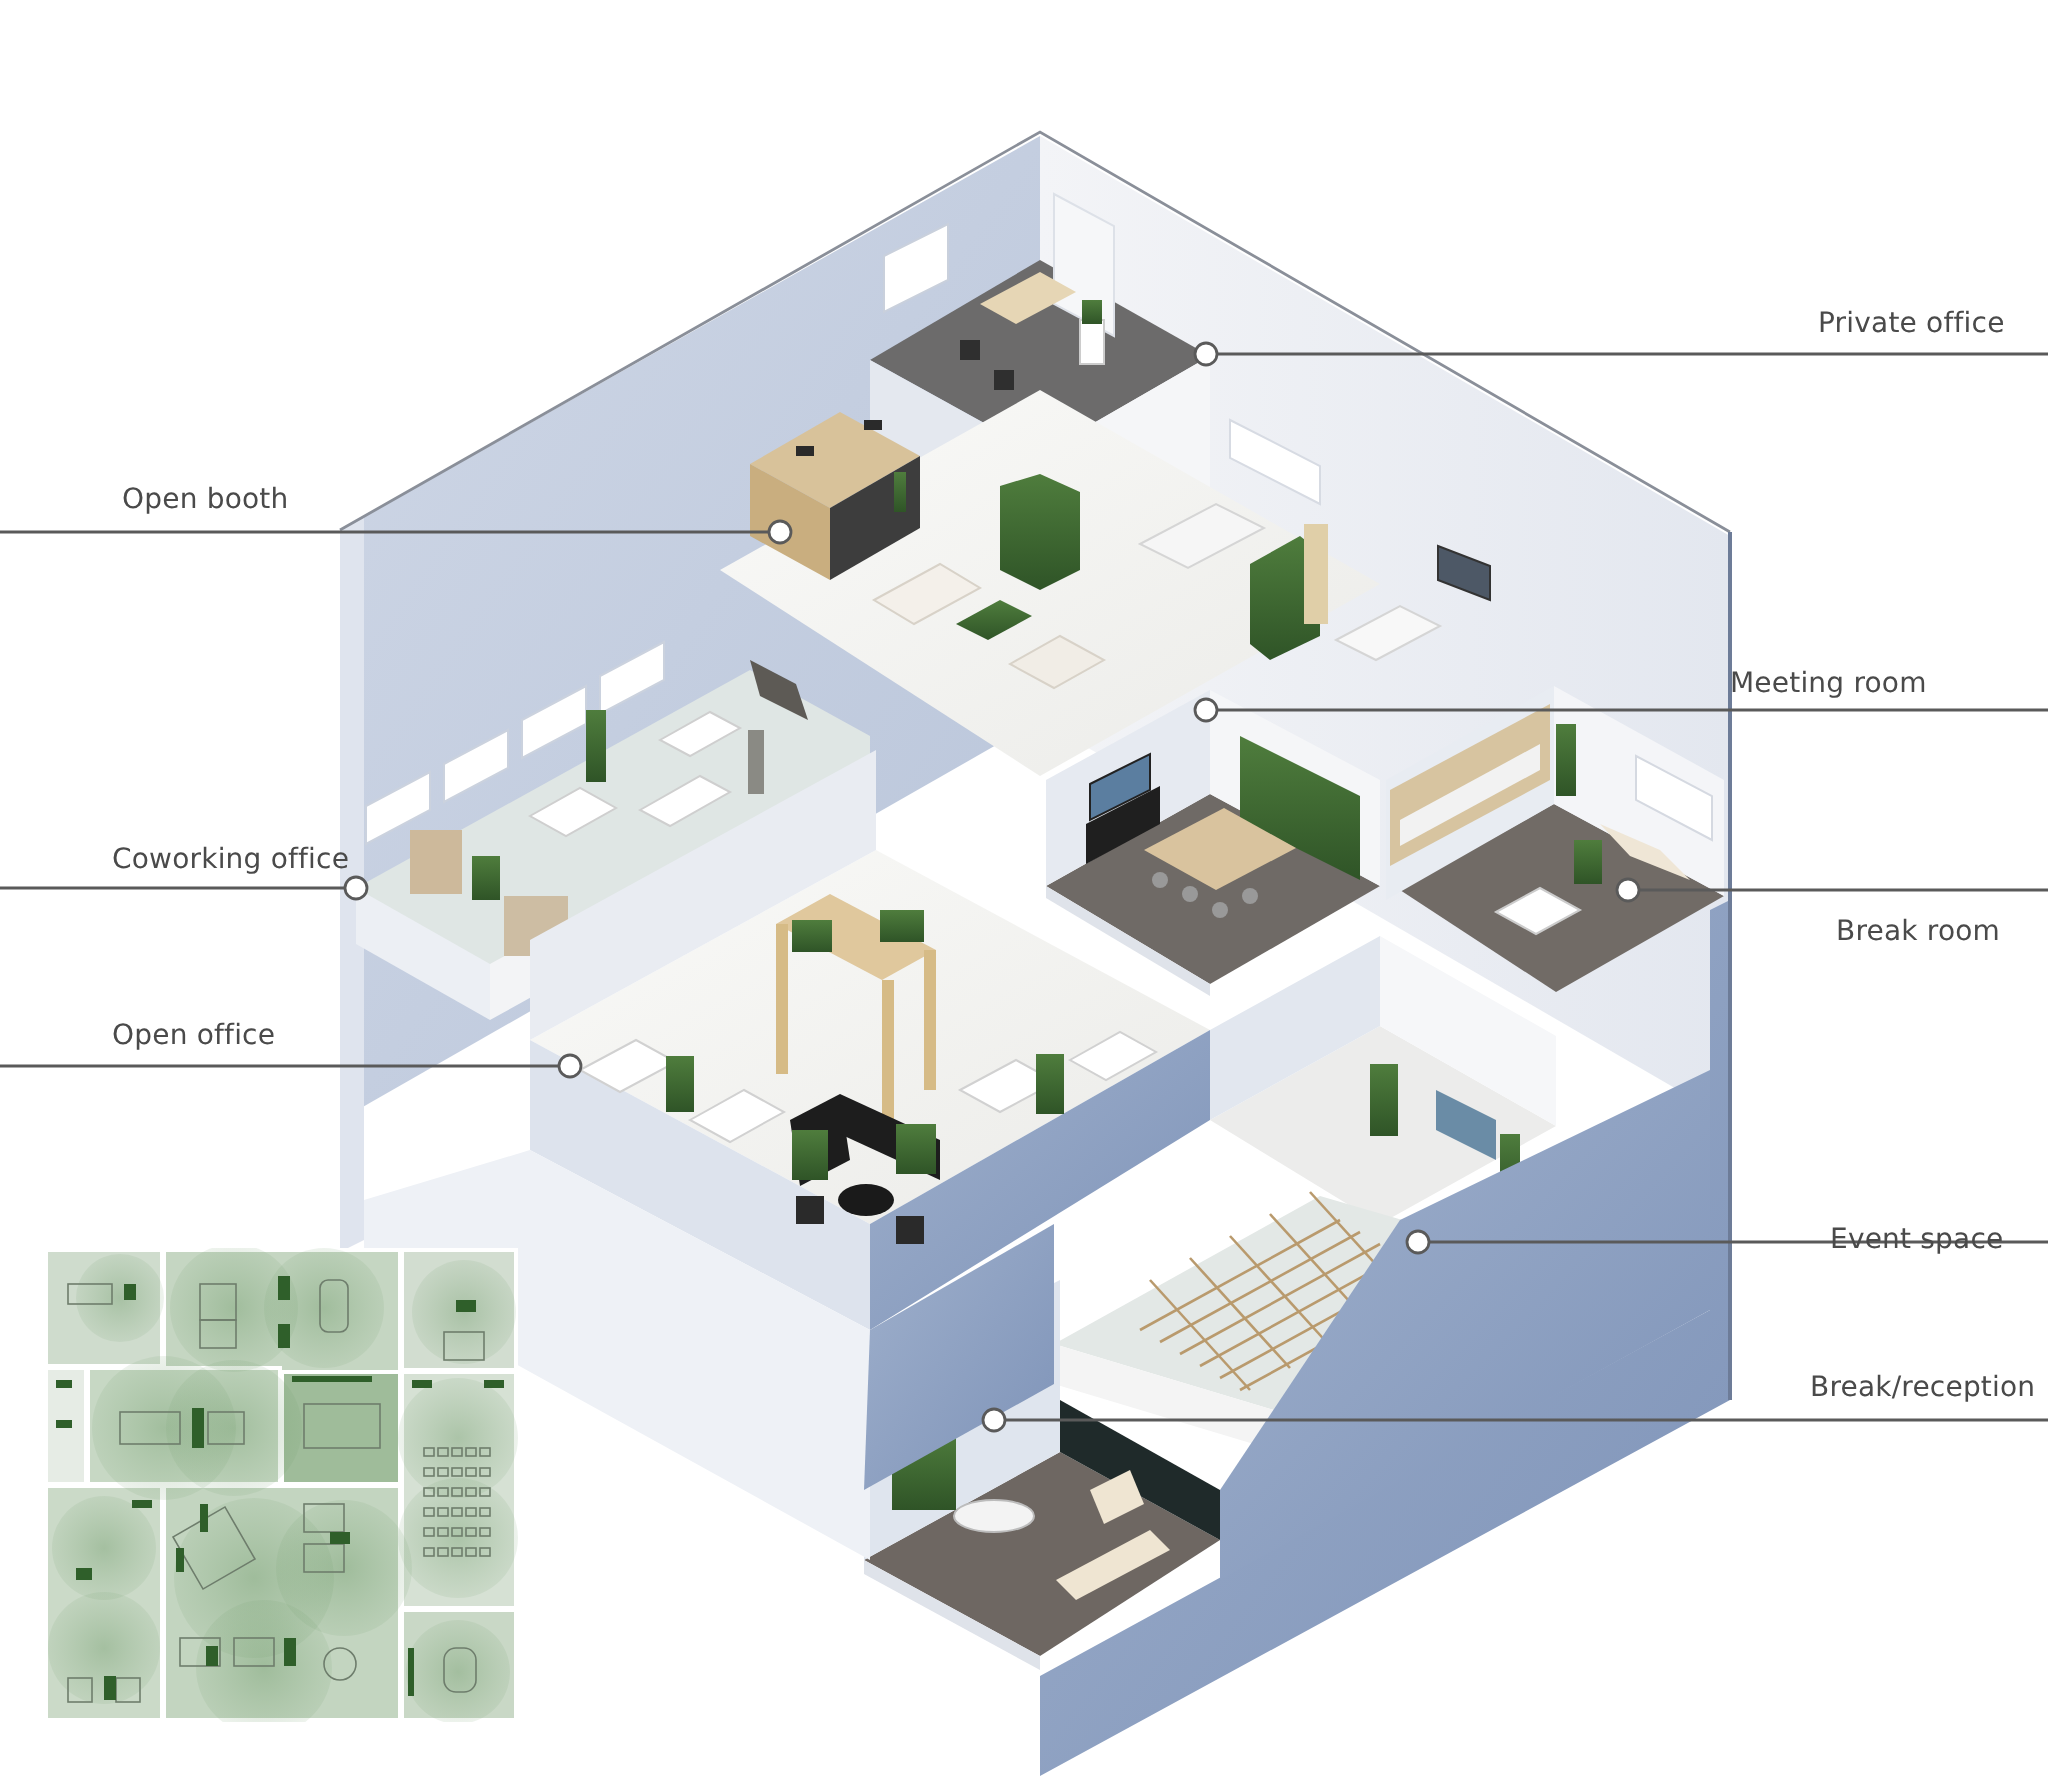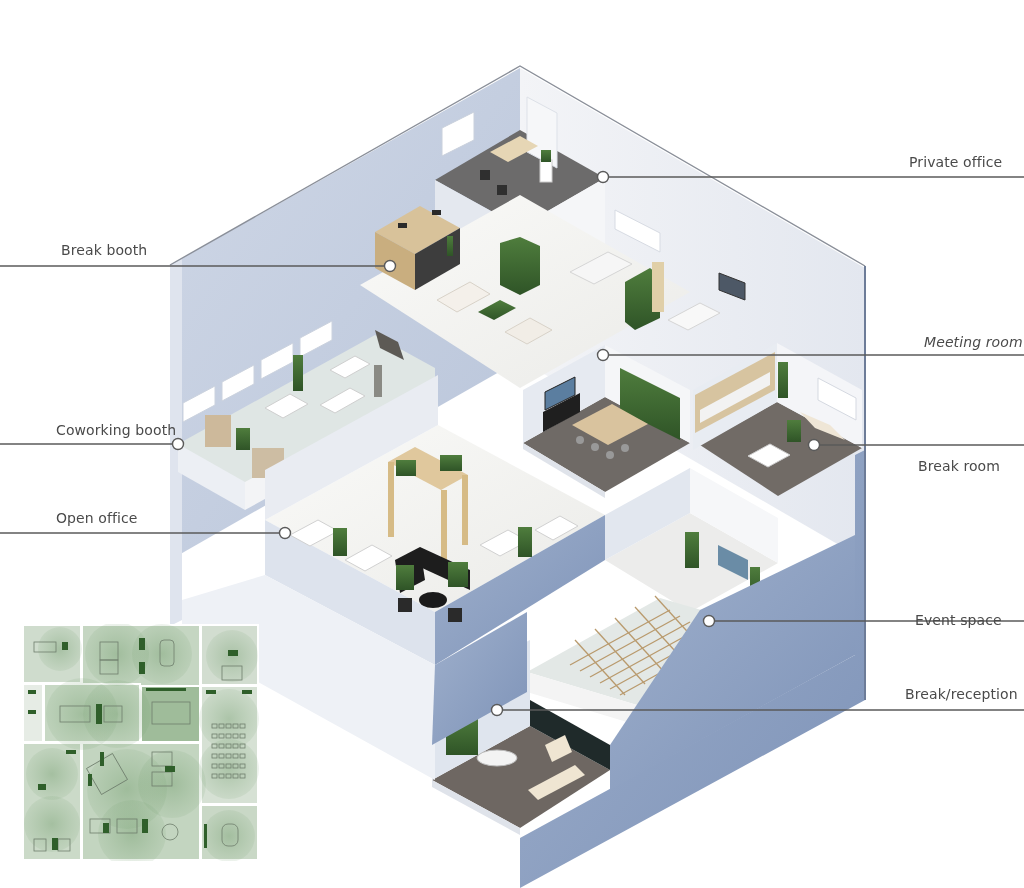--- a/index.html
+++ b/index.html
@@ -243,23 +243,23 @@
 
     <line x1="709" y1="621" x2="1024" y2="621"></line>
     <circle cx="709" cy="621" r="5.5"></circle>
 
     <line x1="497" y1="710" x2="1024" y2="710"></line>
     <circle cx="497" cy="710" r="5.5"></circle>
   </g>
 </svg>
 
 <div class="label" style="left:909px; top:154px;">Private office</div>
-<div class="label" style="left:61px; top:242px;">Break booth</div>
-<div class="label" style="left:924px; top:334px;font-style:italic;">Meeting room</div>
-<div class="label" style="left:56px; top:422px;">Coworking booth</div>
+<div class="label" style="left:61px; top:242px;">Open booth</div>
+<div class="label" style="left:865px; top:334px;">Meeting room</div>
+<div class="label" style="left:56px; top:422px;">Coworking office</div>
 <div class="label" style="left:918px; top:423px;margin-top:35px;">Break room</div>
 <div class="label" style="left:56px; top:510px;">Open office</div>
 <div class="label" style="left:915px; top:612px;">Event space</div>
 <div class="label" style="left:905px; top:686px;">Break/reception</div>
 
 <svg id="minimap" viewBox="0 0 237 237" xmlns="http://www.w3.org/2000/svg">
   <rect x="0" y="0" width="237" height="237" fill="#ffffff"></rect>
 
   <g stroke="#ffffff" stroke-width="2">
     <rect x="1" y="1" width="58" height="58" fill="#cfdccd"></rect>

